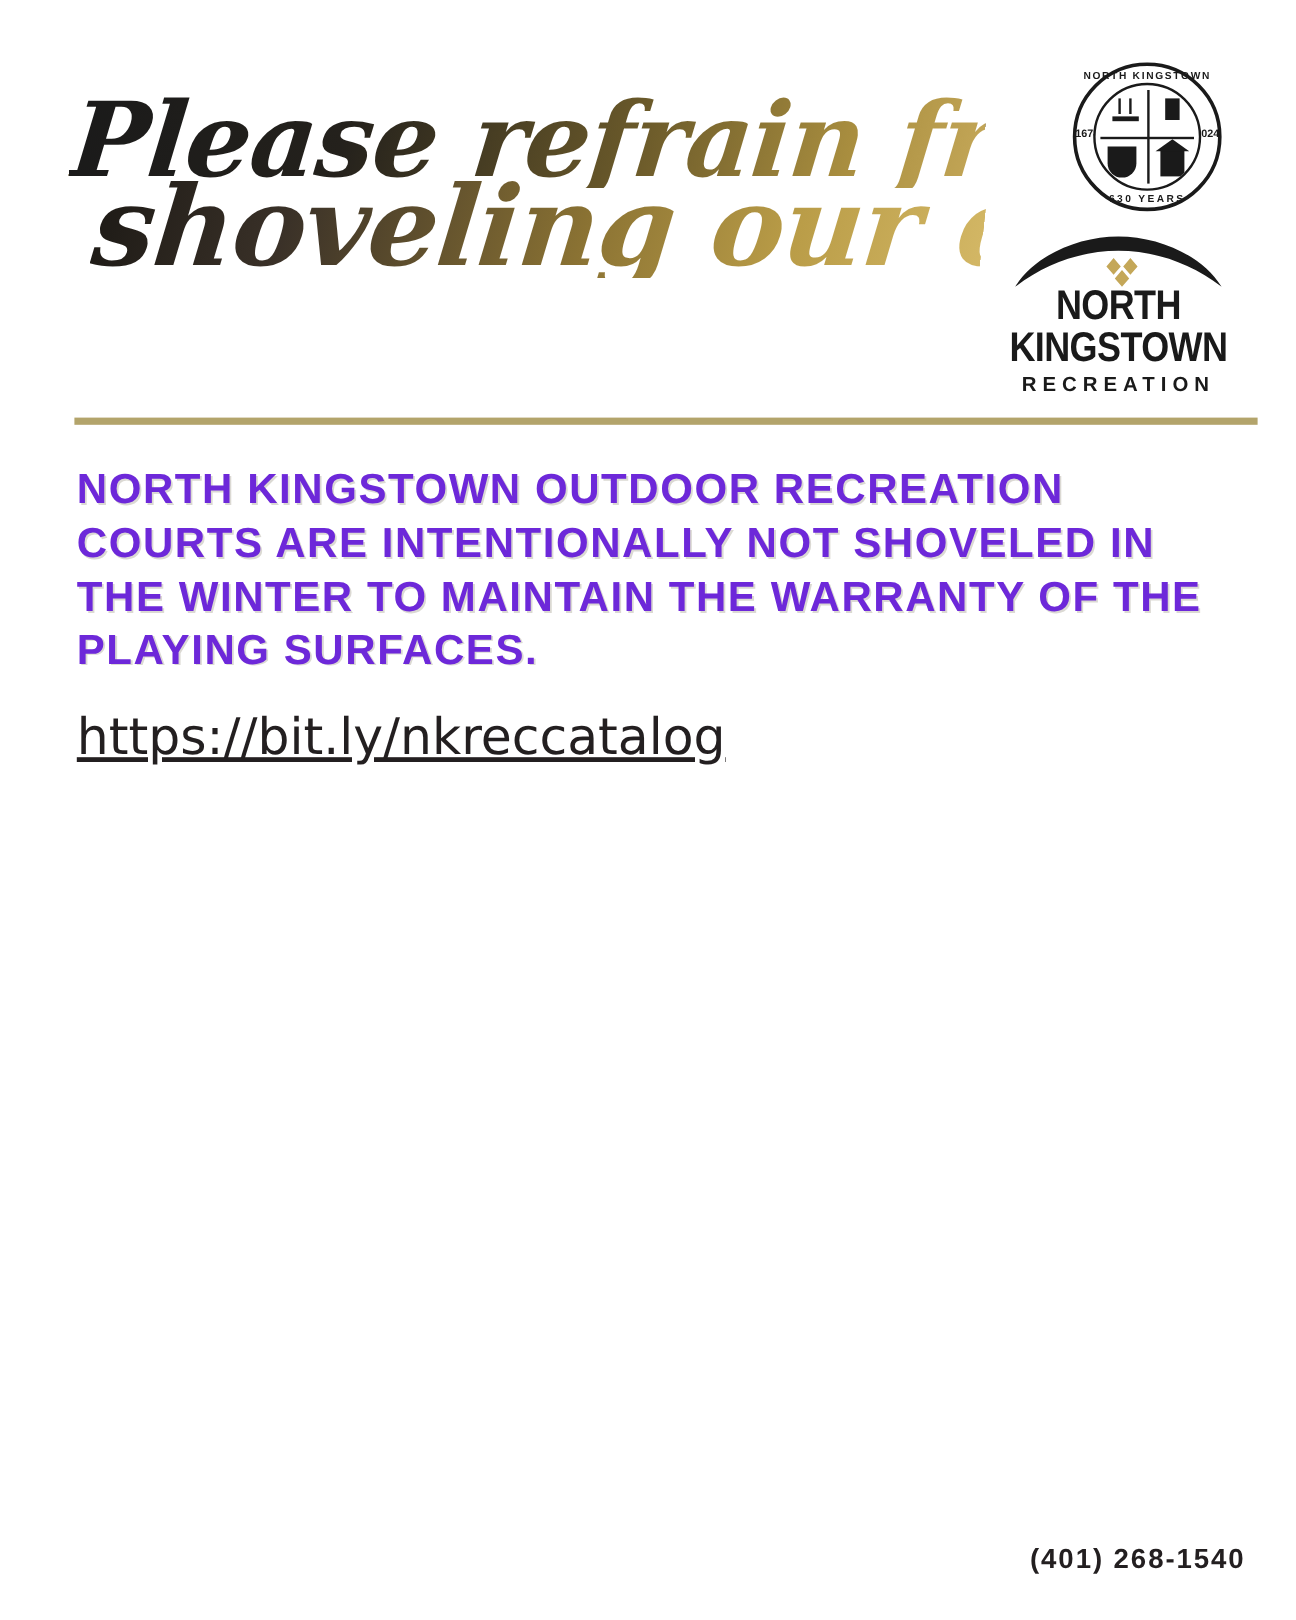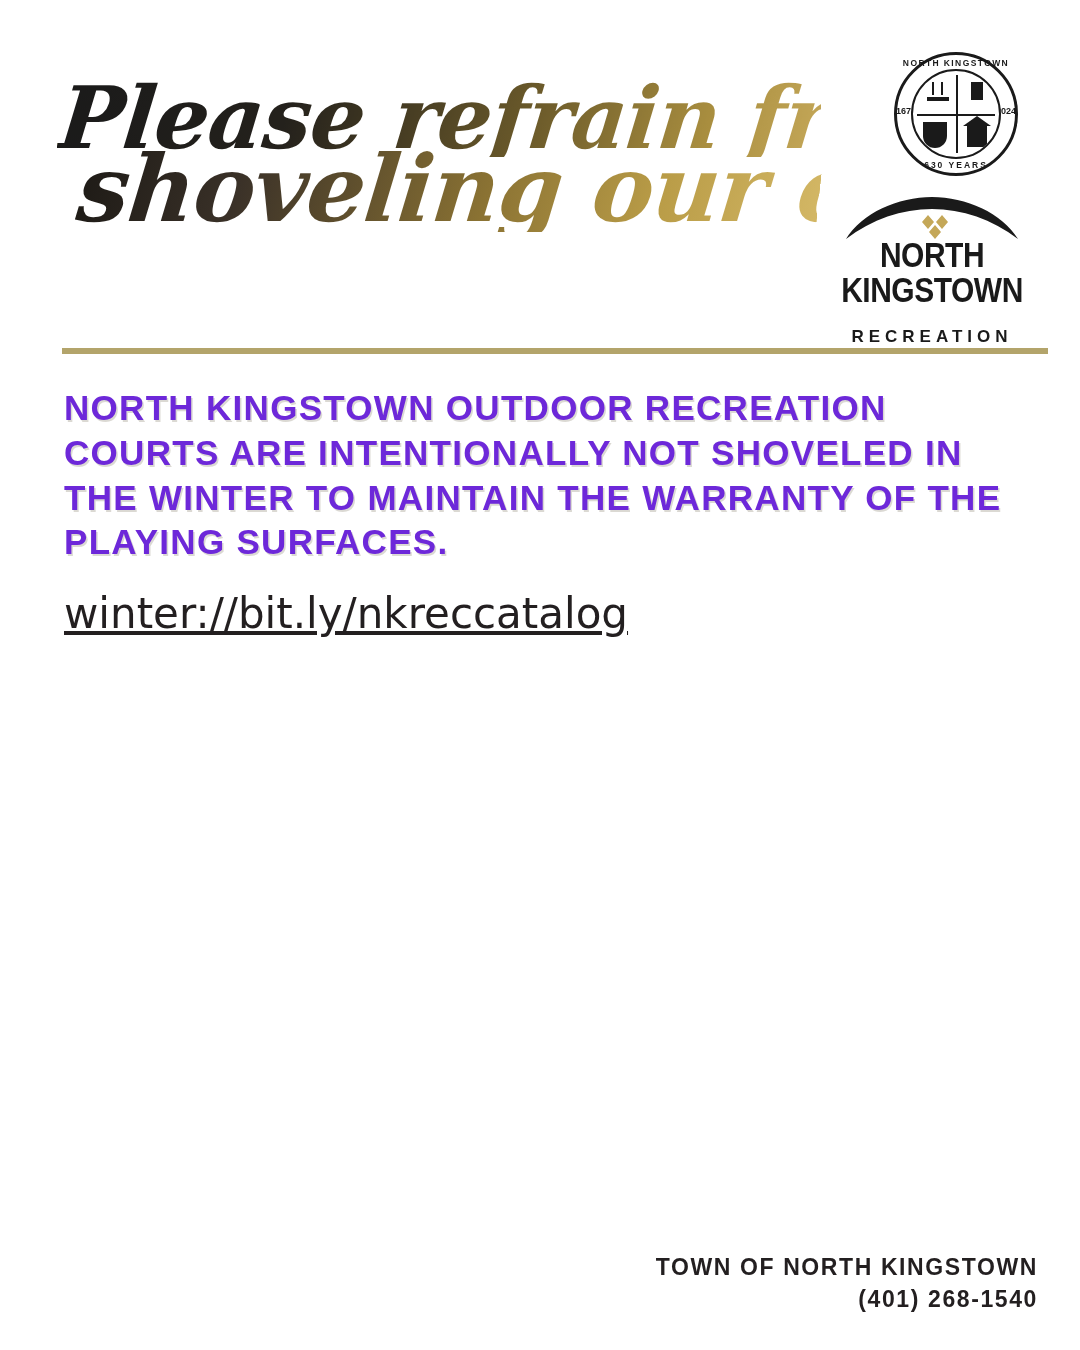--- a/index.html
+++ b/index.html
@@ -204,21 +204,21 @@
     color: #1a1a1a;
     line-height: 1;
     transform: scaleY(1.15);
   }
   .reclogo .rec-sub {
     font-family: "Liberation Sans", sans-serif;
     font-weight: bold;
     font-size: 17px;
     letter-spacing: 5px;
     color: #1a1a1a;
-    margin-top: 24px;
+    margin-top: 8px;
   }
 
   
   .divider {
     position: absolute;
     left: 62px;
     right: 32px;
     top: 348px;
     height: 6px;
     background: #b3a46b;
@@ -306,21 +306,20 @@
       </div>
       <div class="rec-name">NORTH KINGSTOWN</div>
       <div class="rec-sub">RECREATION</div>
     </div>
   </div>
 
   <div class="divider"></div>
 
   <div class="body-copy">
     <p class="para">North Kingstown outdoor recreation courts are intentionally not shoveled in the winter to maintain the warranty of the playing surfaces.</p>
-    <a class="link" href="#">winter://bit.ly/nkreccatalog</a>
+    <a class="link" href="#">https://bit.ly/nkreccatalog</a>
   </div>
 
   <div class="footer">
-    <div>Town of North Kingstown</div>
     <div>(401) 268-1540</div>
   </div>
 
 </div>
 
 </body></html>

